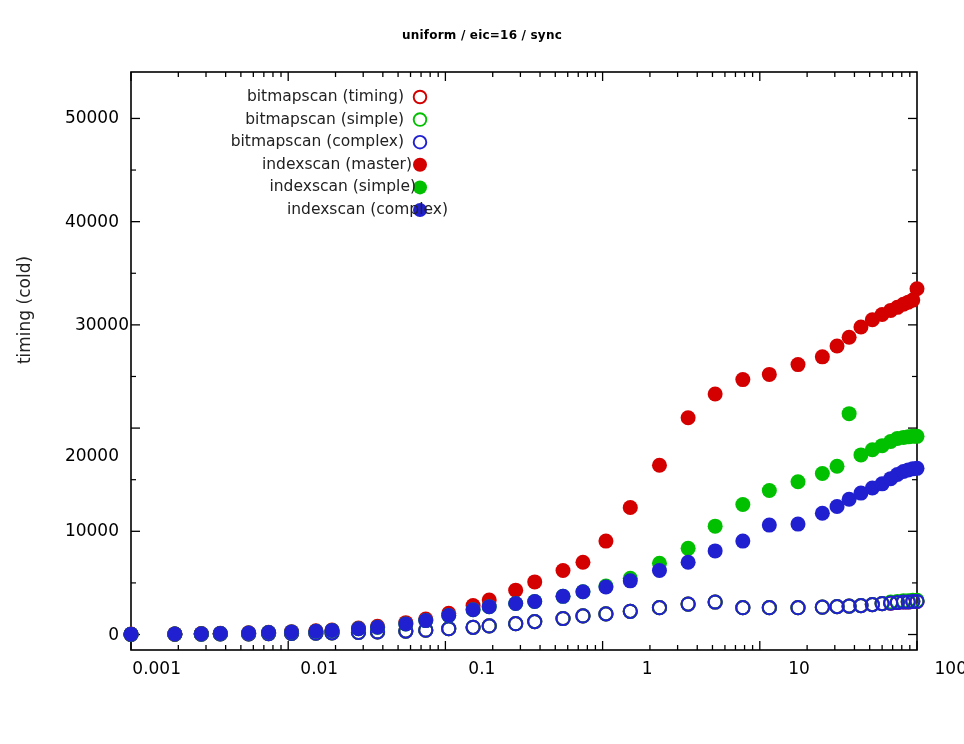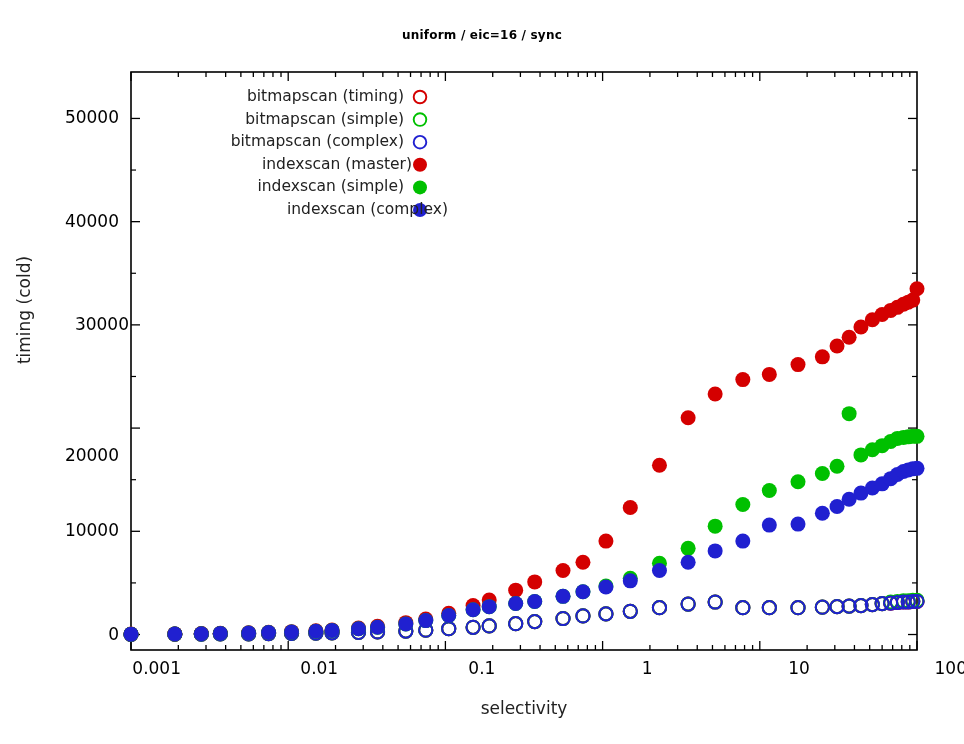--- a/index.html
+++ b/index.html
@@ -73,21 +73,20 @@
   }
 </style>
 </head>
 <body>
 
 <div id="figure">
 
   <div id="chart-title">uniform / eic=16 / sync</div>
 
   <div id="ylabel">timing (cold)</div>
-  <div id="xlabel">selectivity</div>
 
   <svg id="plot-svg" width="964" height="744">
     <g id="axes-group">
         <rect x="131" y="72" width="786" height="578" fill="none" stroke="#000" stroke-width="1.6"></rect>
       </g>
     <g id="ticks-group">
         <line x1="131" y1="650" x2="131" y2="641" stroke="#000" stroke-width="1.3"></line>
         <line x1="131" y1="72" x2="131" y2="81" stroke="#000" stroke-width="1.3"></line>
         <line x1="178.32191531837785" y1="650" x2="178.32191531837785" y2="645" stroke="#000" stroke-width="1.3"></line>
         <line x1="178.32191531837785" y1="72" x2="178.32191531837785" y2="77" stroke="#000" stroke-width="1.3"></line>
@@ -477,17 +476,17 @@
       <div class="tick-label ytick-label" style="left: 1px; top: 417.089px; width: 118px; margin-top: 28px;">20000</div>
       <div class="tick-label ytick-label" style="left: 11px; top: 313.875px; width: 118px;">30000</div>
       <div class="tick-label ytick-label" style="left: 1px; top: 210.661px; width: 118px;">40000</div>
       <div class="tick-label ytick-label" style="left: 1px; top: 107.446px; width: 118px;">50000</div>
     </div>
   <div id="legend-labels">
       <div class="legend-label" style="left: 0px; width: 404px; top: 87px;">bitmapscan (timing)</div>
       <div class="legend-label" style="left: 0px; width: 404px; top: 109.6px;">bitmapscan (simple)</div>
       <div class="legend-label" style="left: 0px; width: 404px; top: 132.2px; text-align: right;">bitmapscan (complex)</div>
       <div class="legend-label" style="left: 0px; width: 404px; top: 154.8px; margin-left: 8px;">indexscan (master)</div>
-      <div class="legend-label" style="left: 0px; width: 404px; top: 177.4px;">indexscan (simple)</div>
+      <div class="legend-label" style="left: 0px; width: 404px; top: 177.4px; padding-left: 12px;">indexscan (simple)</div>
       <div class="legend-label" style="left: 0px; width: 404px; top: 200px; margin-left: 44px;">indexscan (complex)</div>
     </div>
 
 </div>
 
 </body></html>

